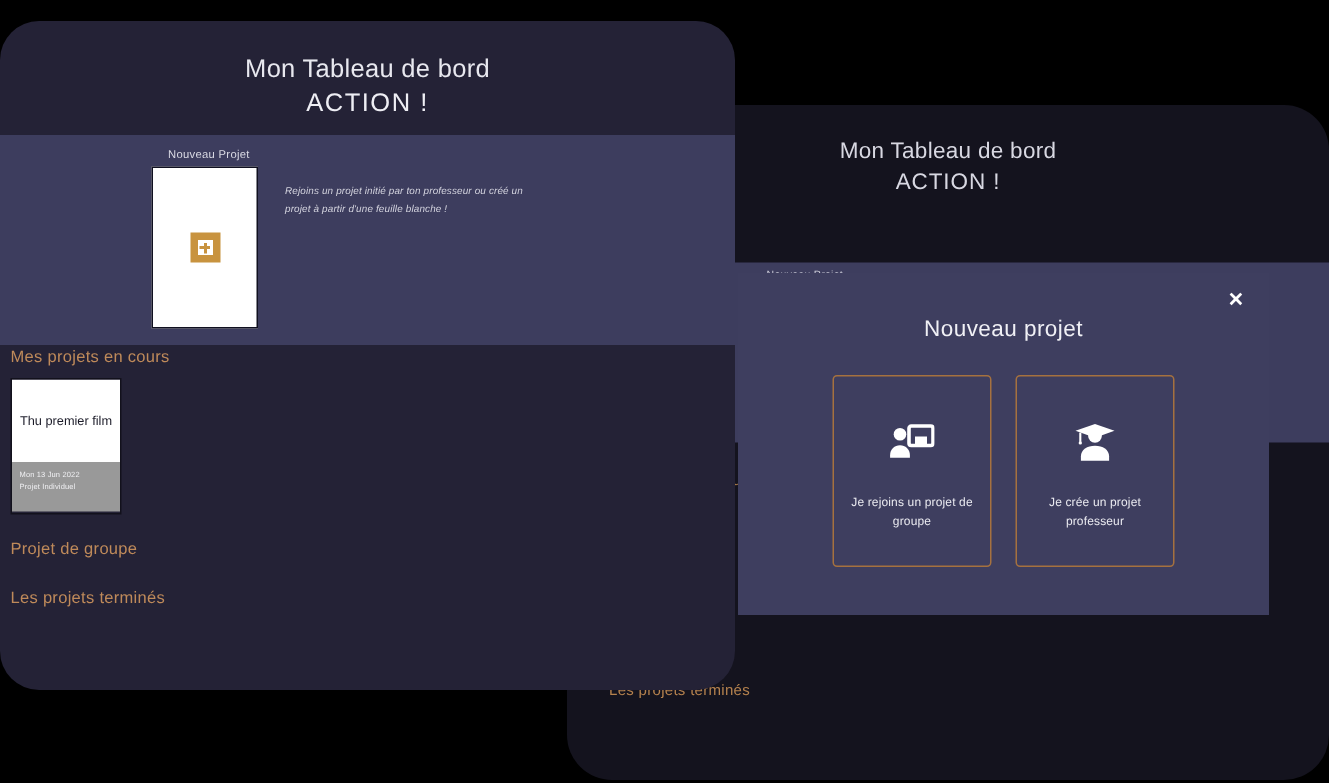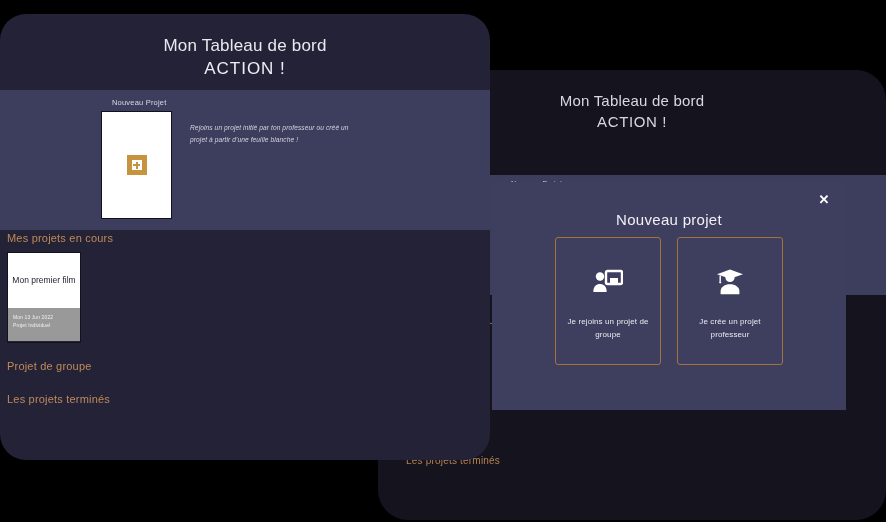--- a/index.html
+++ b/index.html
@@ -271,21 +271,21 @@
     text-align: center;
     padding-top: 29px;
     font-size: 15px;
     color: #f0f0f5;
     letter-spacing: 0.3px;
   }
   .modal-options {
     display: flex;
     justify-content: center;
     gap: 16px;
-    margin-top: 9px;
+    margin-top: 22px;
   }
   .opt-card {
     width: 106px;
     height: 128px;
     border: 1px solid #a5713f;
     border-radius: 3px;
     display: flex;
     flex-direction: column;
     align-items: center;
     cursor: pointer;
@@ -347,21 +347,21 @@
         </div>
       </div>
 
       <div class="front-desc">Rejoins un projet initié par ton professeur ou créé un projet à partir d'une feuille blanche !</div>
     </div>
 
     <div class="front-link fl-1">Mes projets en cours</div>
 
     <div class="proj-card">
       <div class="proj-card-top">
-        <div class="proj-card-title">Mon premier film</div>
+        <div class="proj-card-title">Thu premier film</div>
       </div>
       <div class="proj-card-bot">
         <div class="proj-card-meta">Mon 13 Jun 2022</div>
         <div class="proj-card-meta">Projet Individuel</div>
       </div>
     </div>
 
     <div class="front-link fl-2">Projet de groupe</div>
     <div class="front-link fl-3">Les projets terminés</div>
   </div>

